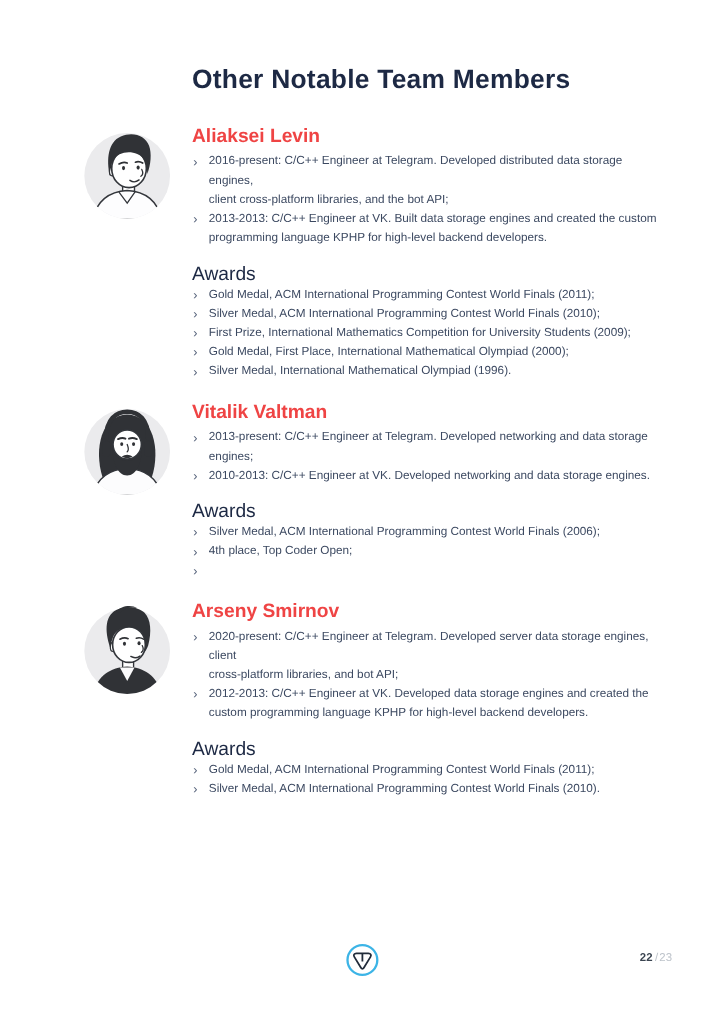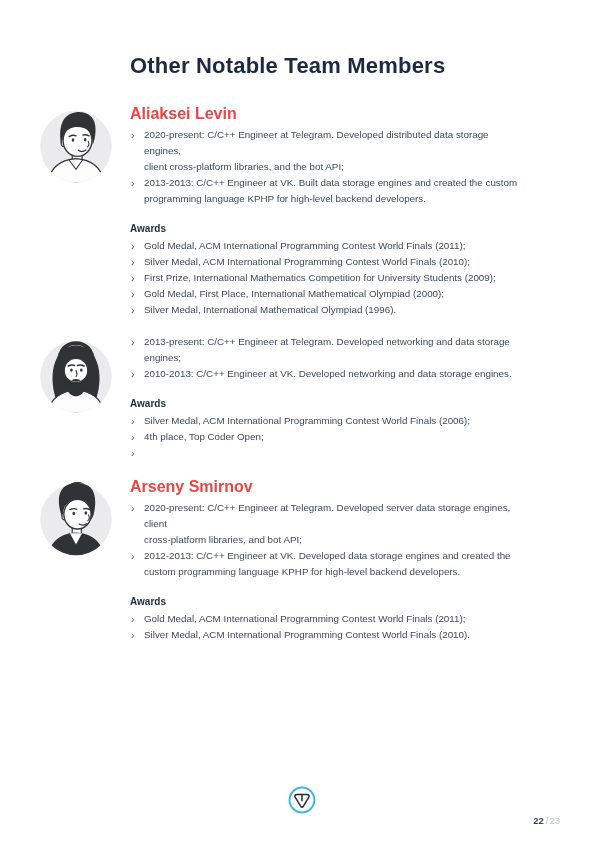--- a/index.html
+++ b/index.html
@@ -4,21 +4,21 @@
 <style>
   html,body { margin:0; padding:0; }
   body {
     width:600px; height:848px;
     background:#ffffff;
     font-family:"Liberation Sans", sans-serif;
     color:#3c4961;
     position:relative;
     overflow:hidden;
   }
-  .page { padding:52px 40px 0 38px; }
+  .page { padding:52px 40px 0 68px; }
   h1.title {
     margin:0 0 24px 92px;
     font-size:22px; line-height:28px;
     font-weight:bold;
     color:#1d2944;
     letter-spacing:0.2px;
   }
   .member { display:flex; margin-bottom:16px; }
   .avatar {
     flex:0 0 76px; width:76px; height:78px;
@@ -27,39 +27,39 @@
   .avatar svg { width:76px; height:78px; display:block; }
   .content { width:396px; }
   h2.name {
     margin:0 0 3px;
     font-size:16px; line-height:20px;
     font-weight:bold;
     color:#ef4444;
   }
   h3.awards-h {
     margin:14px 0 2px;
-    font-size:10px; line-height:15px;
-    font-weight:bold;
+    font-size:16px; line-height:15px;
+    font-weight:normal;
     color:#1d2944;
   }
   .bullet { display:flex; font-size:9.8px; line-height:16px; }
   .bullet .chev {
     flex:0 0 13px; width:13px;
     color:#55627a;
     padding-left:1px;
     font-size:10.5px;
   }
   .bullet .txt { white-space:pre-line; color:#3c4961; }
   .footer-logo {
     position:absolute; left:288px; top:786px;
     width:28px; height:28px;
   }
   .footer-logo svg { width:28px; height:28px; display:block; }
   .page-num {
-    position:absolute; top:815px; right:40px;
+    position:absolute; top:793px; right:40px;
     font-size:9.5px; line-height:12px;
   }
   .page-num .cur { color:#3a4450; font-weight:bold; }
   .page-num .sep { color:#bdc3ca; margin-left:2px; }
   .page-num .tot { color:#bdc3ca; margin-left:1px; }
 </style>
 </head>
 <body>
 
 <div class="page">
@@ -87,21 +87,21 @@
         <ellipse cx="62" cy="43" rx="1.7" ry="2.3" fill="#303236"></ellipse>
         <path d="M66,45 Q68.5,50 65,52.5" fill="none" stroke="#303236" stroke-width="1.4" stroke-linecap="round"></path>
         <path d="M53,57 Q58,60.5 63,56.5" fill="none" stroke="#303236" stroke-width="1.6" stroke-linecap="round"></path>
       </svg>
     </div>
     <div class="content">
       <h2 class="name">Aliaksei Levin</h2>
       <div>
         <div class="bullet">
           <span class="chev">›</span>
-          <span class="txt">2020-present: C/C++ Engineer at Telegram. Developed distributed data storage engines,
+          <span class="txt">2016-present: C/C++ Engineer at Telegram. Developed distributed data storage engines,
 client cross-platform libraries, and the bot API;</span>
         </div>
         <div class="bullet">
           <span class="chev">›</span>
           <span class="txt">2013-2013: C/C++ Engineer at VK. Built data storage engines and created the custom
 programming language KPHP for high-level backend developers.</span>
         </div>
       </div>
       <h3 class="awards-h">Awards</h3>
       <div>
@@ -147,20 +147,21 @@
         <path d="M52,37.5 Q56,36 60.5,38" fill="none" stroke="#303236" stroke-width="2.2" stroke-linecap="round"></path>
         <ellipse cx="44" cy="43.5" rx="1.7" ry="2.1" fill="#303236"></ellipse>
         <ellipse cx="57" cy="43.5" rx="1.7" ry="2.1" fill="#303236"></ellipse>
         <path d="M50,44 Q52.5,50 50,52" fill="none" stroke="#303236" stroke-width="1.4" stroke-linecap="round"></path>
         <path d="M27,37 C27,16 38,8 50,8 C62,8 73,16 73,37" fill="none" stroke="#303236" stroke-width="5" stroke-linecap="round"></path>
         <rect x="22.5" y="40" width="9" height="17" rx="4" fill="#303236"></rect>
         <rect x="68.5" y="40" width="9" height="17" rx="4" fill="#303236"></rect>
       </svg>
     </div>
     <div class="content">
+      <h2 class="name">Vitalik Valtman</h2>
       <div>
         <div class="bullet">
           <span class="chev">›</span>
           <span class="txt">2013-present: C/C++ Engineer at Telegram. Developed networking and data storage
 engines;</span>
         </div>
         <div class="bullet">
           <span class="chev">›</span>
           <span class="txt">2010-2013: C/C++ Engineer at VK. Developed networking and data storage engines.</span>
         </div>

